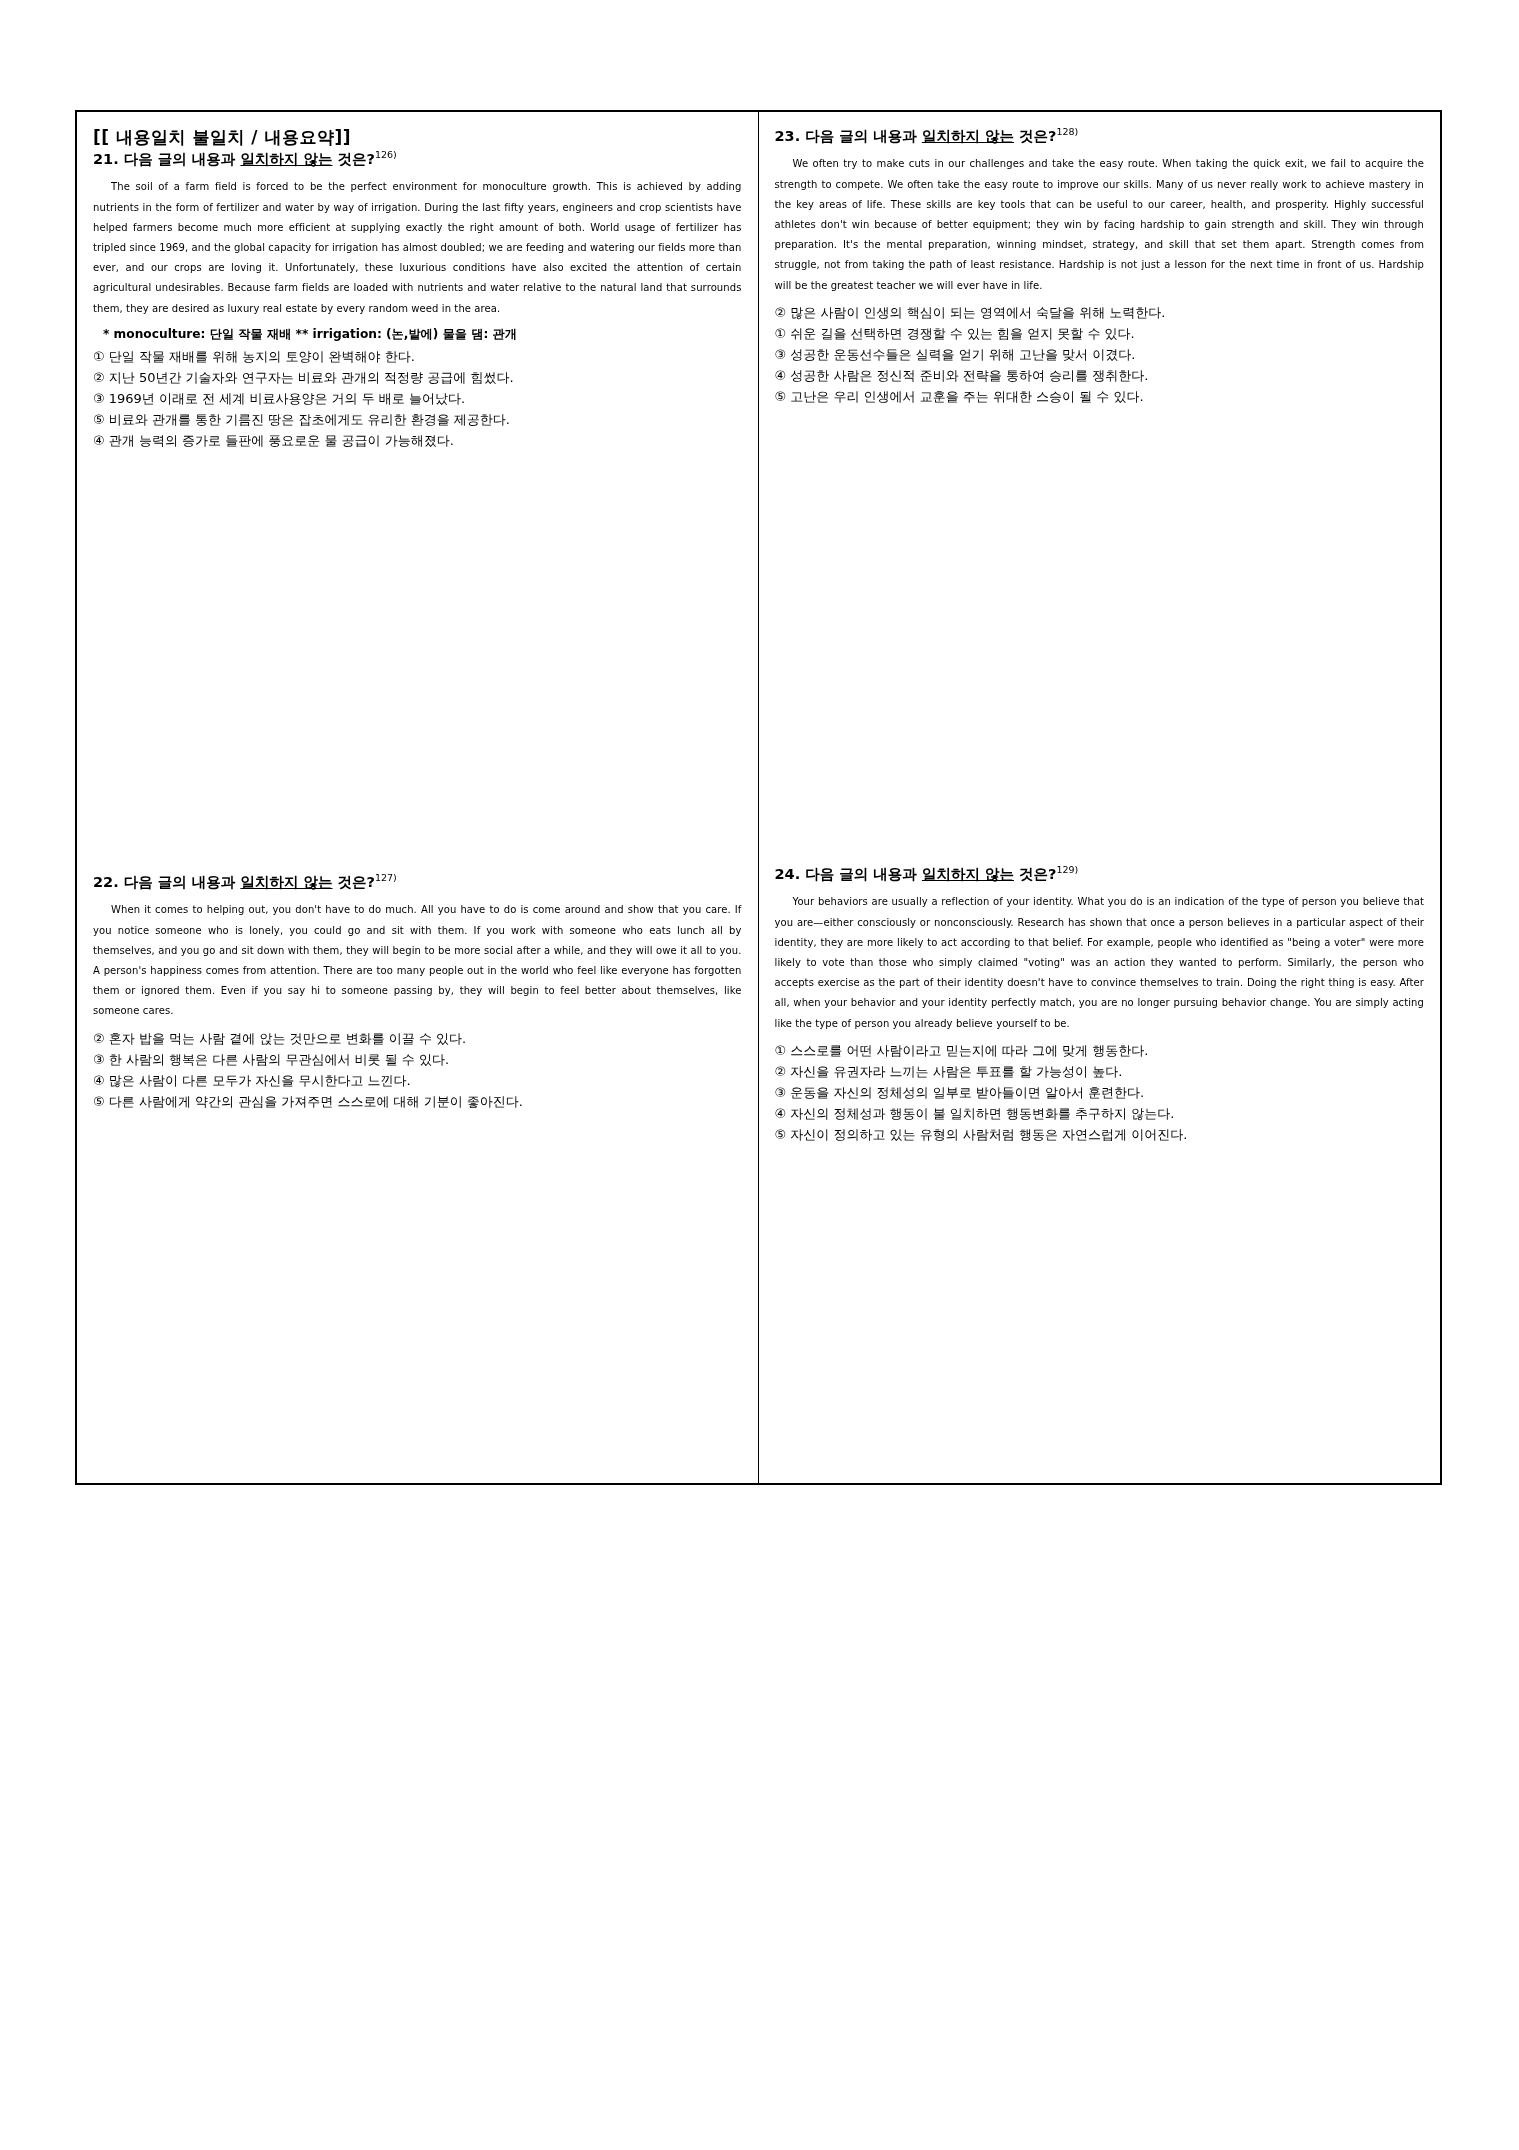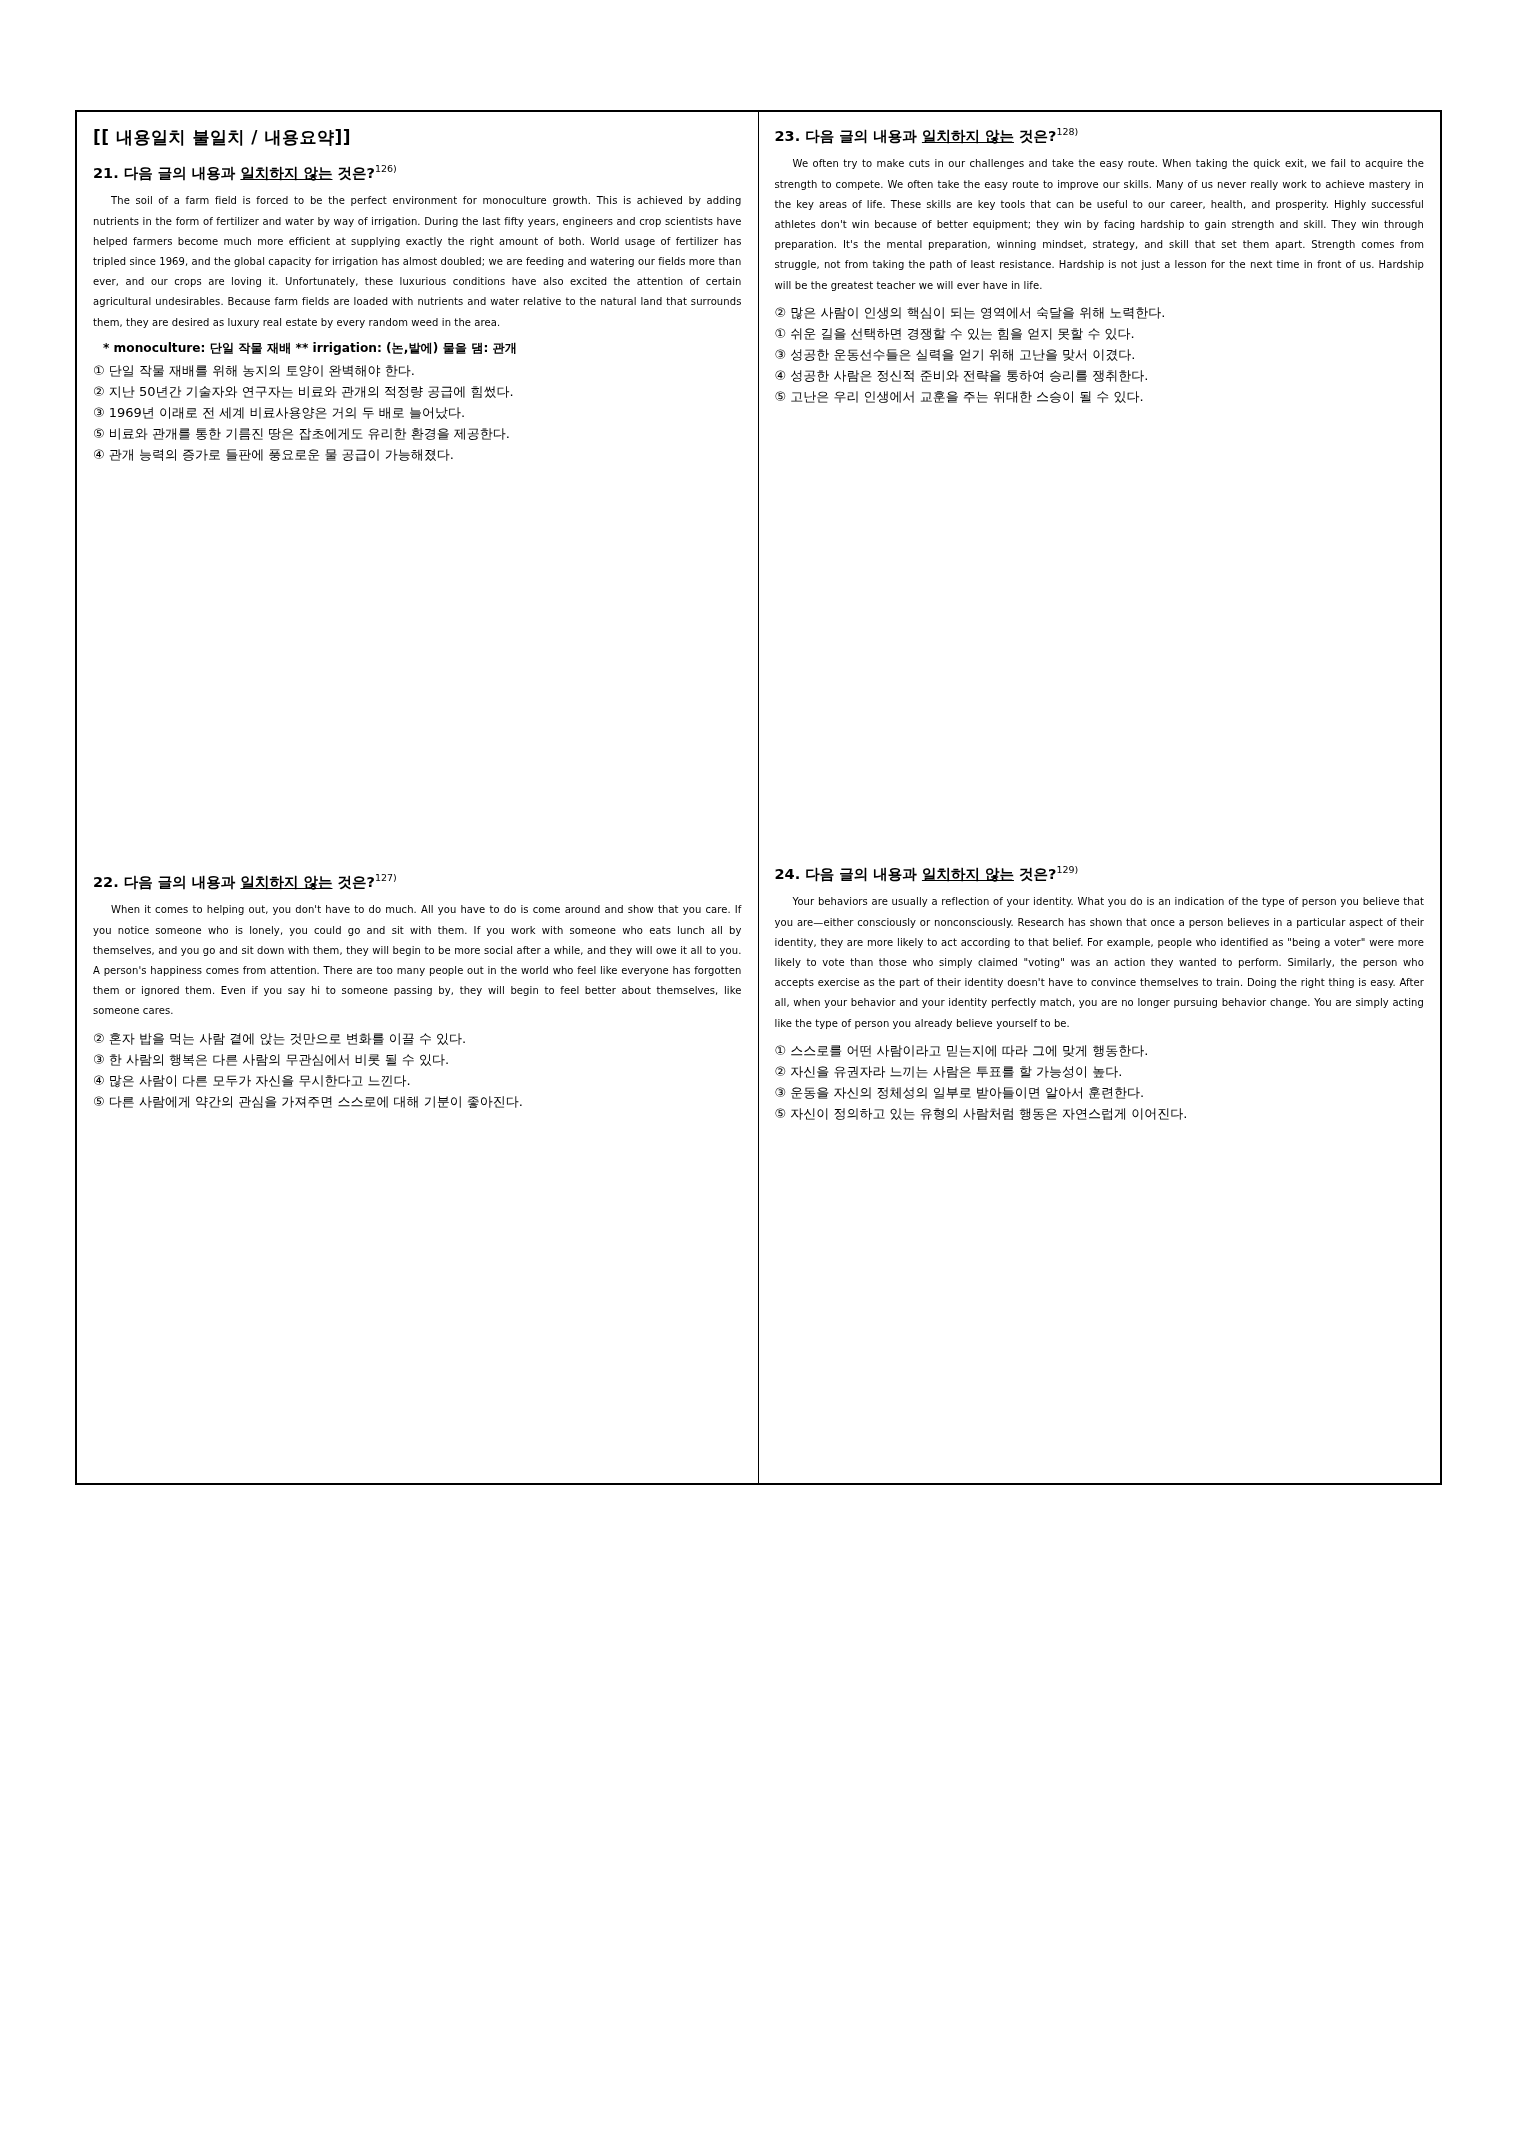--- a/index.html
+++ b/index.html
@@ -29,21 +29,20 @@
     padding: 14px 16px 10px 16px;
     position: relative;
   }
   .col.left {
     border-right: 1px solid #000;
   }
   .section-title {
     font-size: 17px;
     font-weight: bold;
     letter-spacing: 0.5px;
-    margin-bottom: 14px;
     font-family: "DejaVu Sans", sans-serif;
   }
   .q-block {
     margin-bottom: 10px;
   }
   .q-head {
     font-size: 14.5px;
     font-weight: bold;
     margin-bottom: 8px;
     line-height: 1.35;
@@ -147,19 +146,20 @@
     <div class="q24-wrap">
       <div class="q-head">
         <span>24.</span>
         <span>다음 글의 내용과 </span><span class="u">일치하지 않는</span><span> 것은?</span><sup>129)</sup>
       </div>
       <p class="passage">Your behaviors are usually a reflection of your identity. What you do is an indication of the type of person you believe that you are—either consciously or nonconsciously. Research has shown that once a person believes in a particular aspect of their identity, they are more likely to act according to that belief. For example, people who identified as "being a voter" were more likely to vote than those who simply claimed "voting" was an action they wanted to perform. Similarly, the person who accepts exercise as the part of their identity doesn't have to convince themselves to train. Doing the right thing is easy. After all, when your behavior and your identity perfectly match, you are no longer pursuing behavior change. You are simply acting like the type of person you already believe yourself to be.</p>
       <ul class="choices">
         <li>① 스스로를 어떤 사람이라고 믿는지에 따라 그에 맞게 행동한다.</li>
         <li>② 자신을 유권자라 느끼는 사람은 투표를 할 가능성이 높다.</li>
         <li>③ 운동을 자신의 정체성의 일부로 받아들이면 알아서 훈련한다.</li>
+        <li>④ 자신의 정체성과 행동이 불 일치하면 행동변화를 추구하지 않는다.</li>
         <li>⑤ 자신이 정의하고 있는 유형의 사람처럼 행동은 자연스럽게 이어진다.</li>
       </ul>
     </div>
 
   </div>
 
 </div>
 
 </body></html>

